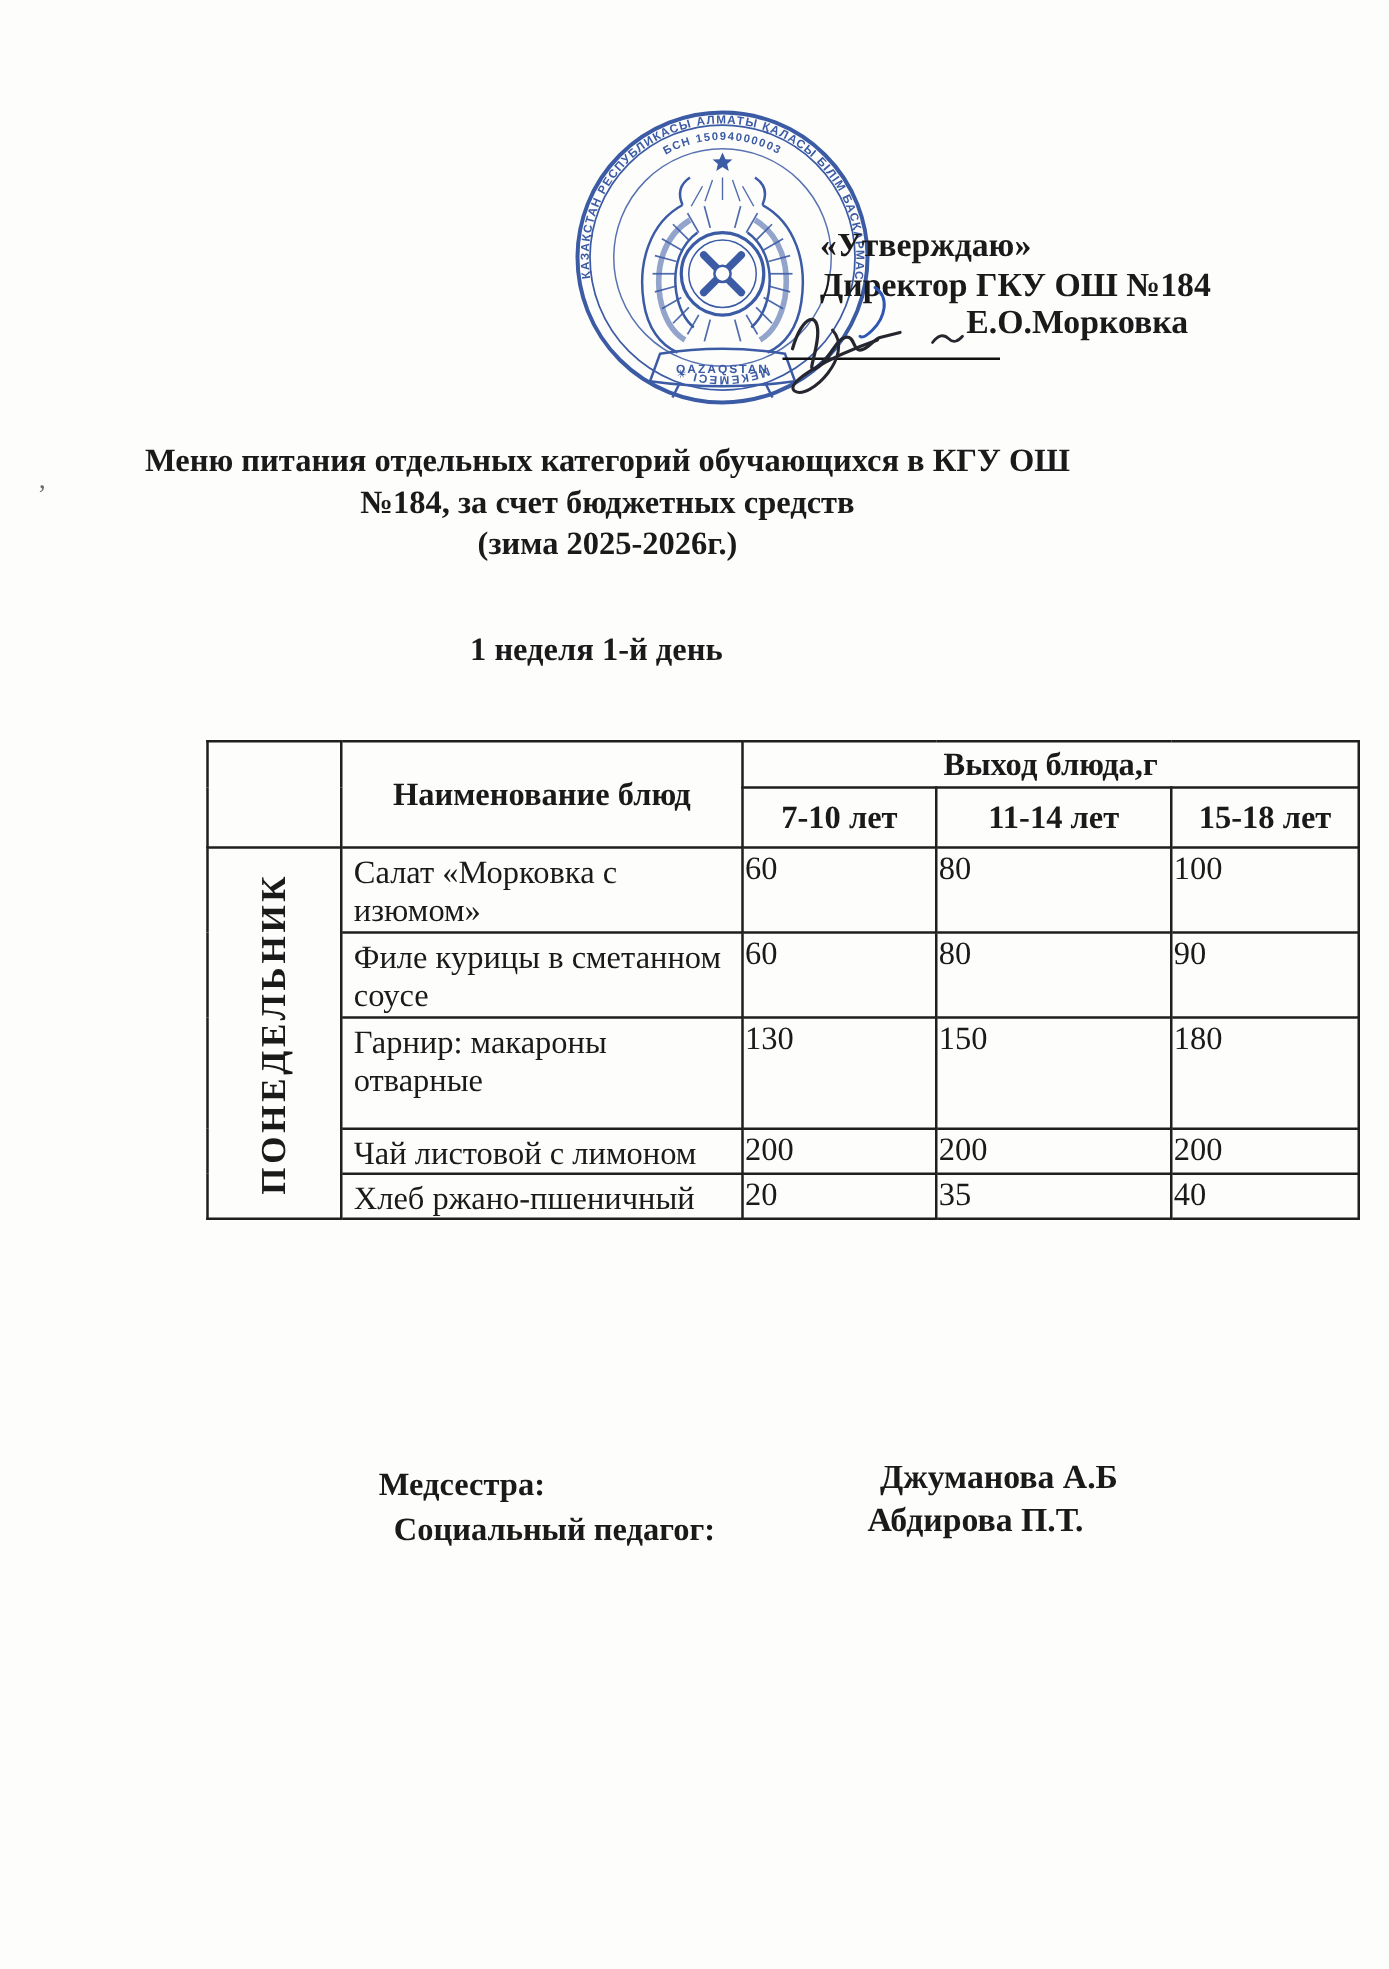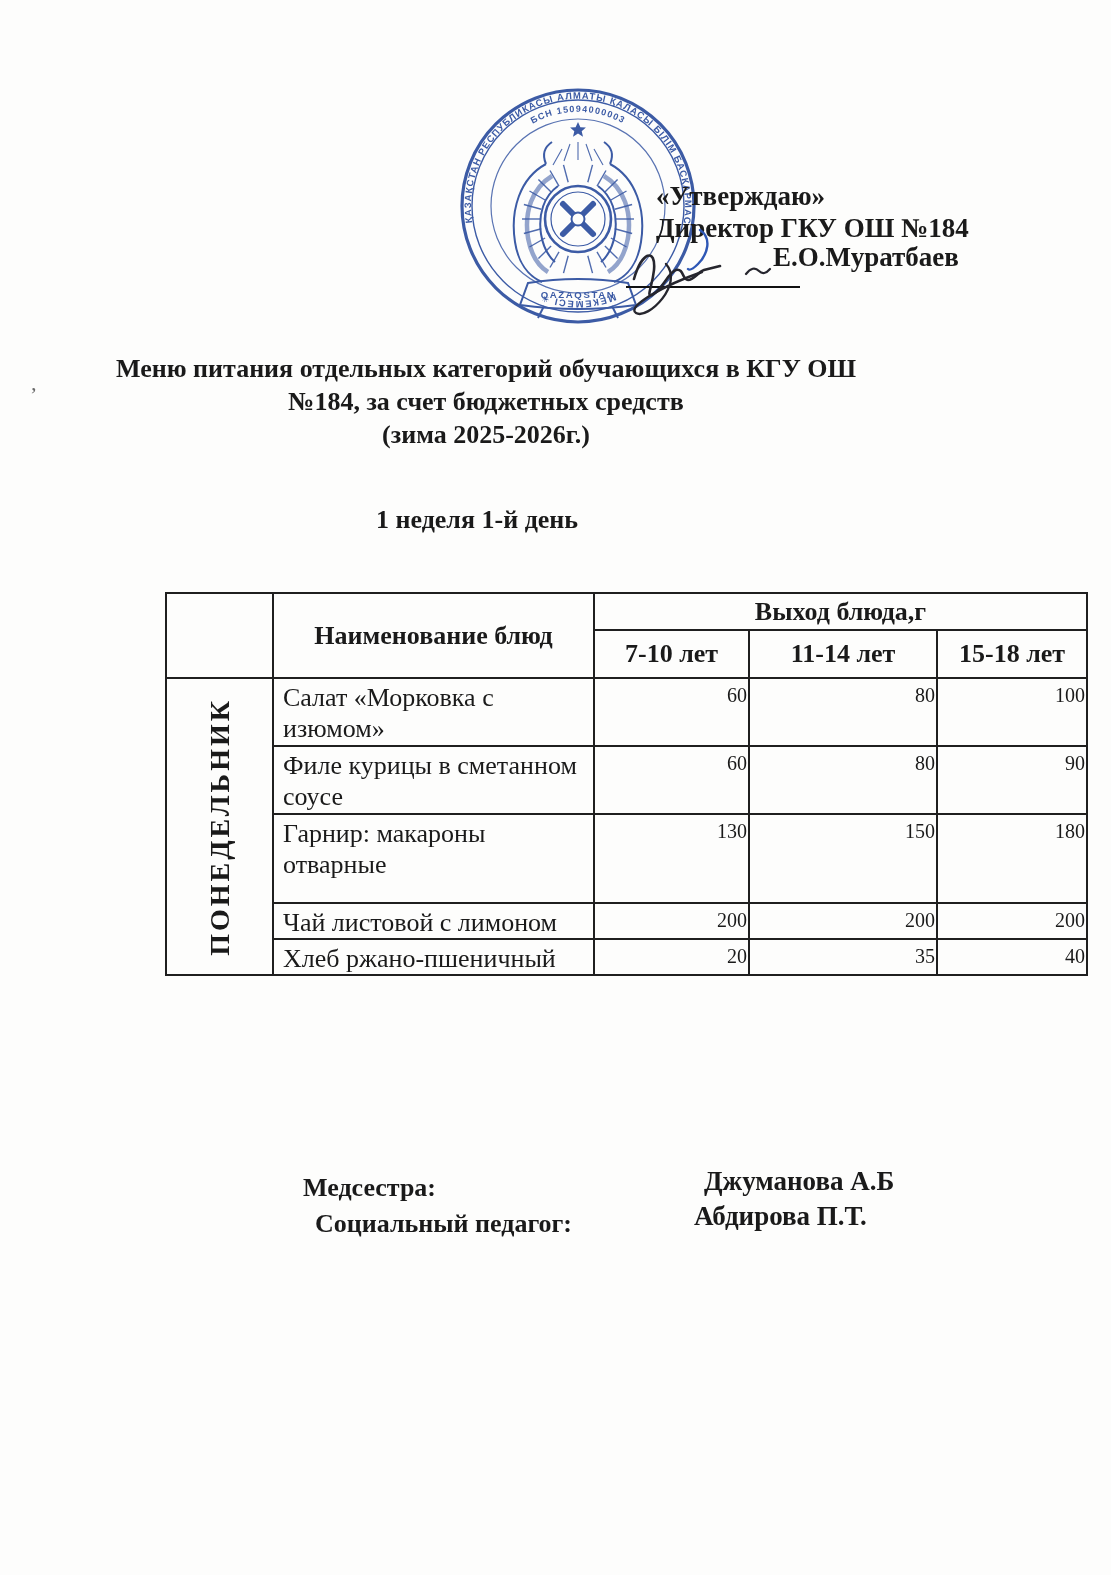--- a/index.html
+++ b/index.html
@@ -31,21 +31,21 @@
   table.menu { position:absolute; left:165px; top:592px; width:921px;
     border-collapse:collapse; table-layout:fixed; }
   table.menu td, table.menu th { border:2px solid #1f1f1f; overflow:hidden; }
   th.group-h { font-weight:bold; font-size:26px; text-align:center; vertical-align:middle; padding:1px 0; }
   th.age-h   { font-weight:bold; font-size:26px; text-align:center; vertical-align:middle; padding:1px 0; }
   th.name-h  { font-weight:bold; font-size:26px; text-align:center; vertical-align:middle; }
   td.day-cell { text-align:center; vertical-align:middle; }
   .day-label { writing-mode:vertical-rl; transform:rotate(180deg); margin:0 auto;
     font-weight:bold; font-size:28px; letter-spacing:3px; white-space:nowrap; }
   td.dish { font-size:26px; line-height:31px; padding:3px 6px 0 9px; vertical-align:top;margin-left:40px; }
-  td.val  { font-size:20px; line-height:28px; text-align:right; vertical-align:top; padding-top:2px; }
+  td.val  { font-size:26px; line-height:28px; text-align:left; vertical-align:top; padding-top:2px; }
 
   
   .footer-roles { position:absolute; left:303px; top:1170px; font-weight:bold; font-size:26px; line-height:36px; }
   .footer-roles .indent { margin-left:12px; }
   .footer-names { position:absolute; left:694px; top:1164px; font-weight:bold; font-size:27px; line-height:35px; }
   .footer-names .n1 { margin-left:10px; }
 </style>
 </head>
 <body>
 
@@ -146,21 +146,21 @@
 
   <div class="signature-wrap">
     <svg width="214" height="100" viewBox="0 0 214 100">
       <line x1="22" y1="63" x2="196" y2="63" stroke="#111" stroke-width="2"></line>
       <path d="M 96,6 C 108,14 104,30 94,40 C 90,44 86,47 84,45" stroke="#2e57b5" stroke-width="2.4" fill="none" stroke-linecap="round"></path>
       <path d="M 30,55 c 8,-28 22,-31 20,-9 c -2,18 -8,27 -2,25 c 10,-4 16,-23 24,-25 c 8,-2 6,10 12,10 c 6,0 10,-8 16,-10 l 16,-4" stroke="#26262e" stroke-width="2.6" fill="none" stroke-linecap="round"></path>
       <path d="M 62,40 C 80,60 44,96 32,89 C 22,83 58,62 98,48" stroke="#26262e" stroke-width="2.4" fill="none" stroke-linecap="round"></path>
       <path d="M 142,50 q 7,-9 13,-3 q 5,5 11,-2" stroke="#26262e" stroke-width="2.2" fill="none" stroke-linecap="round"></path>
     </svg>
   </div>
-  <div class="signee">Е.О.Муратбаев</div>
+  <div class="signee">Е.О.Морковка</div>
 
   <div class="stray">‚</div>
 
   <div class="doc-title">
     <div>Меню питания отдельных категорий обучающихся в КГУ ОШ</div>
     <div>№184, за счет бюджетных средств</div>
     <div>(зима 2025-2026г.)</div>
   </div>
 
   <div class="subtitle">1 неделя 1-й день</div>

